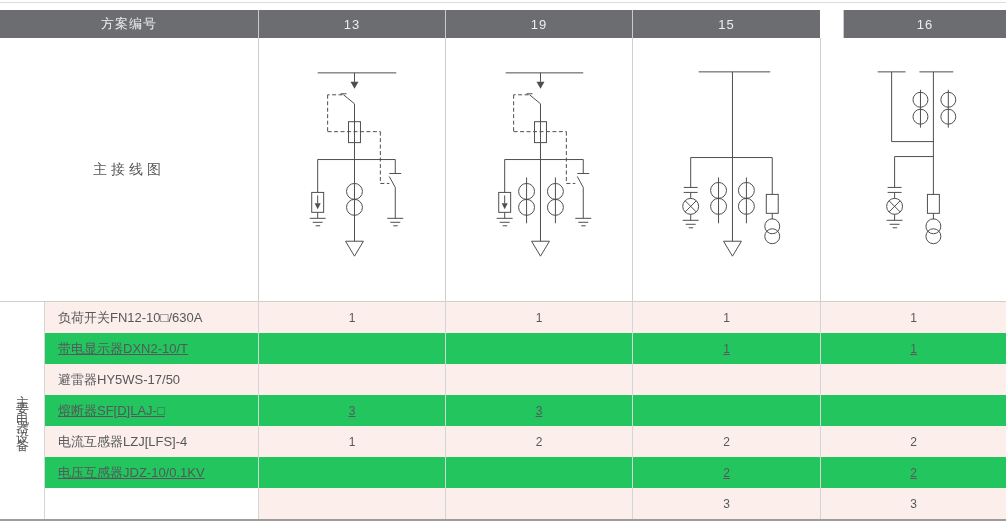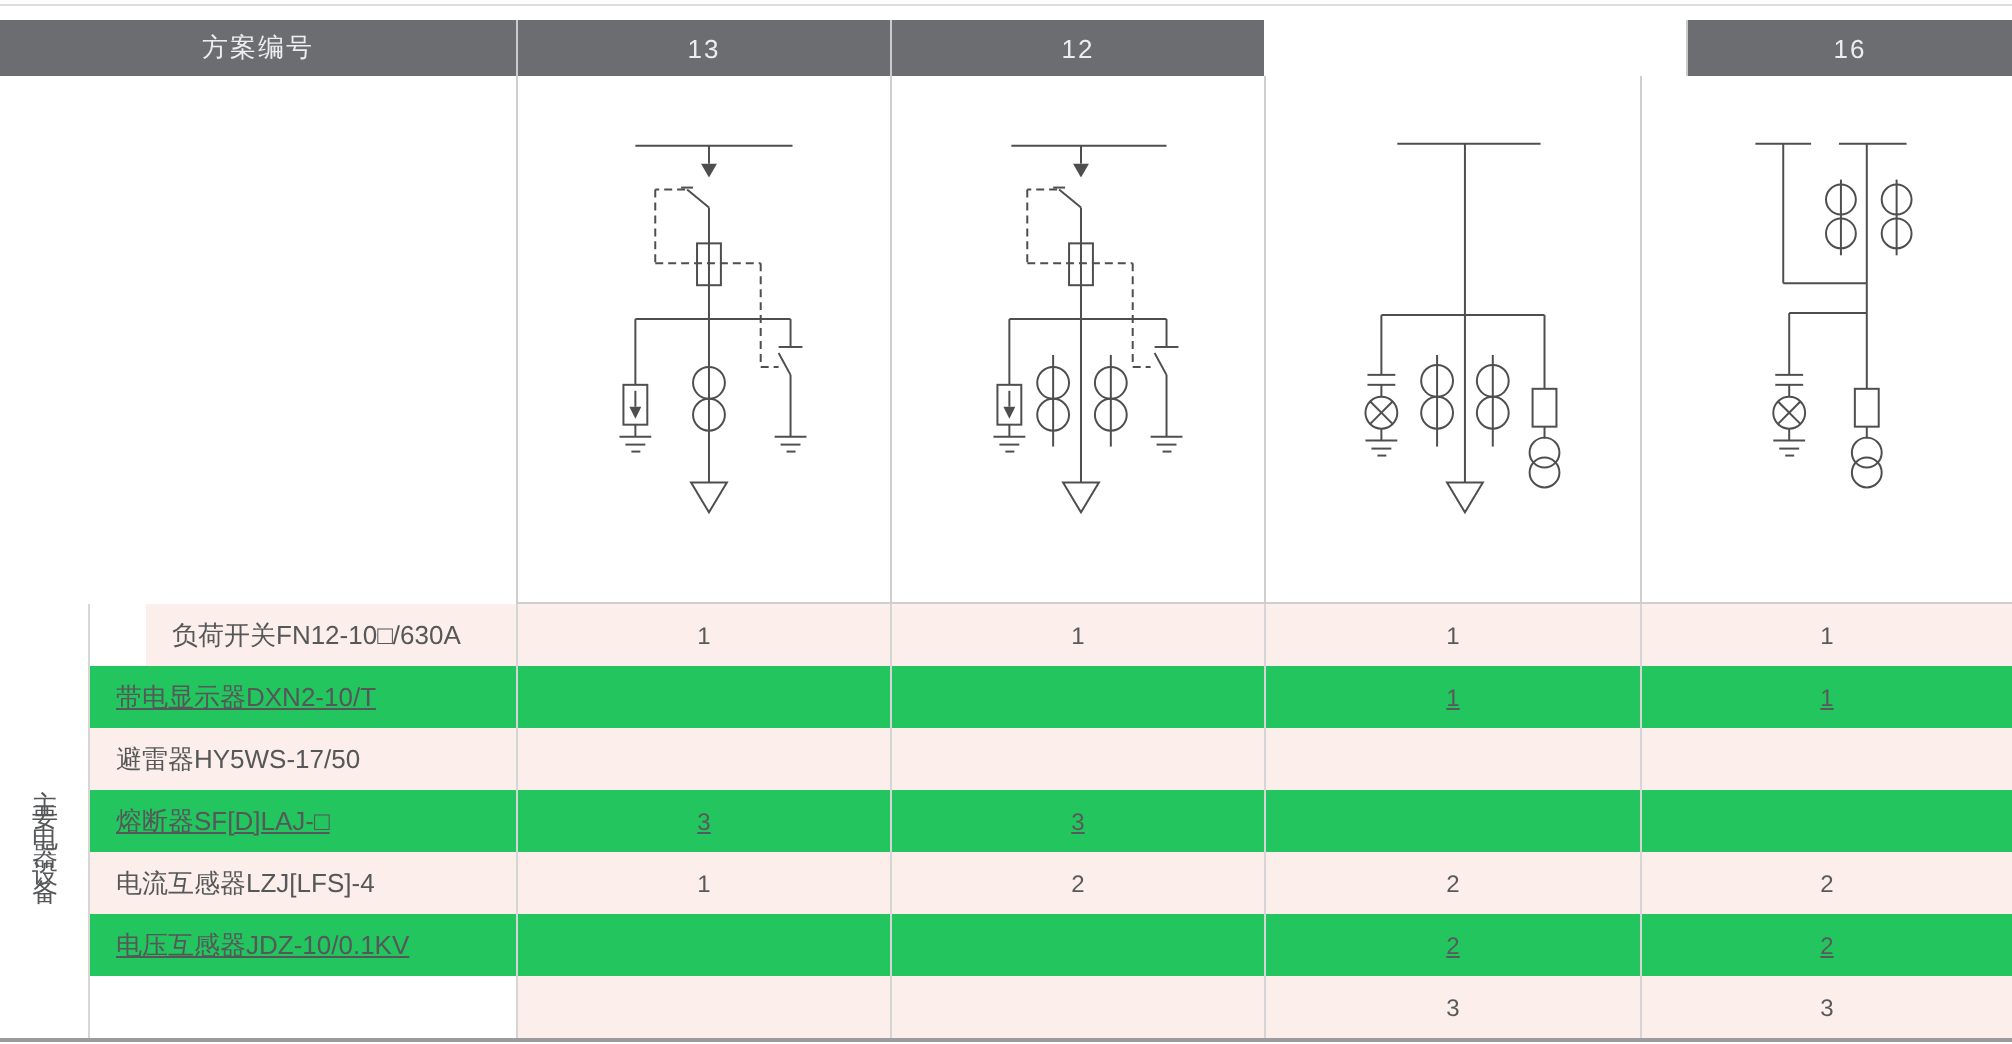--- a/index.html
+++ b/index.html
@@ -62,23 +62,25 @@
 </head>
 <body>
 
 <div class="page">
   <div class="top-rule"></div>
 
   <div class="grid">
 
     <div class="cell hdr hdr-first">方案编号</div>
     <div class="cell hdr hdr-num" style="grid-column:3;grid-row:1;">13</div>
-    <div class="cell hdr hdr-num" style="grid-column:4;grid-row:1;">12</div>
+    <div class="cell hdr hdr-num" style="grid-column:4;grid-row:1;">19</div>
+    <div class="cell hdr hdr-num" style="grid-column:5;grid-row:1;">15</div>
     <div class="cell hdr hdr-num" style="grid-column:6;grid-row:1;margin-left:23px;">16</div>
 
+    <div class="cell diagram-label-cell">主接线图</div>
 
     <div class="cell diagram-cell" style="grid-column:3;">
       <svg viewBox="0 0 187 264" preserveAspectRatio="none">
         <g>
             <path class="d" d="M59 35 H138"></path>
           </g>
         <g>
           <path class="d" d="M96 35 V44"></path>
             <polygon class="df" points="92,44 100,44 96,51"></polygon>
         </g>
@@ -277,21 +279,21 @@
           <circle class="d" cx="113" cy="189" r="7.5"></circle>
             <circle class="d" cx="113" cy="199" r="7.5"></circle>
         </g>
       </svg>
     </div>
 
     <div class="cell vlabel-cell">
       <div class="vlabel">主要电器设备</div>
     </div>
 
-    <div class="cell name-cell pink" style="grid-row:3;margin-left:28px;">负荷开关FN12-10□/630A</div>
+    <div class="cell name-cell pink" style="grid-row:3;">负荷开关FN12-10□/630A</div>
     <div class="cell val-cell pink" style="grid-column:3;grid-row:3;">1</div>
     <div class="cell val-cell pink" style="grid-column:4;grid-row:3;">1</div>
     <div class="cell val-cell pink" style="grid-column:5;grid-row:3;">1</div>
     <div class="cell val-cell pink" style="grid-column:6;grid-row:3;">1</div>
 
     <div class="cell name-cell white" style="grid-row:4;">带电显示器DXN2-10/T</div>
     <div class="cell val-cell white" style="grid-column:3;grid-row:4;"></div>
     <div class="cell val-cell white" style="grid-column:4;grid-row:4;"></div>
     <div class="cell val-cell white" style="grid-column:5;grid-row:4;">1</div>
     <div class="cell val-cell white" style="grid-column:6;grid-row:4;">1</div>

